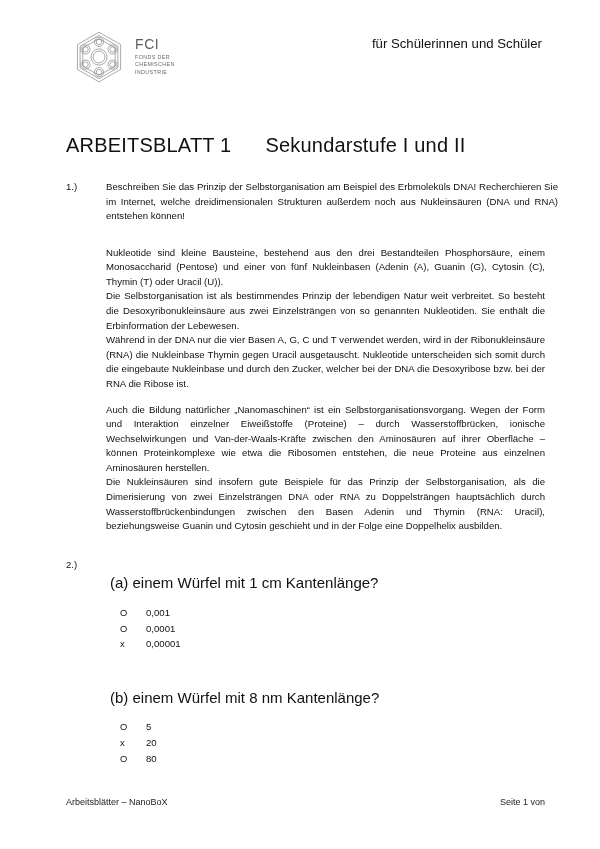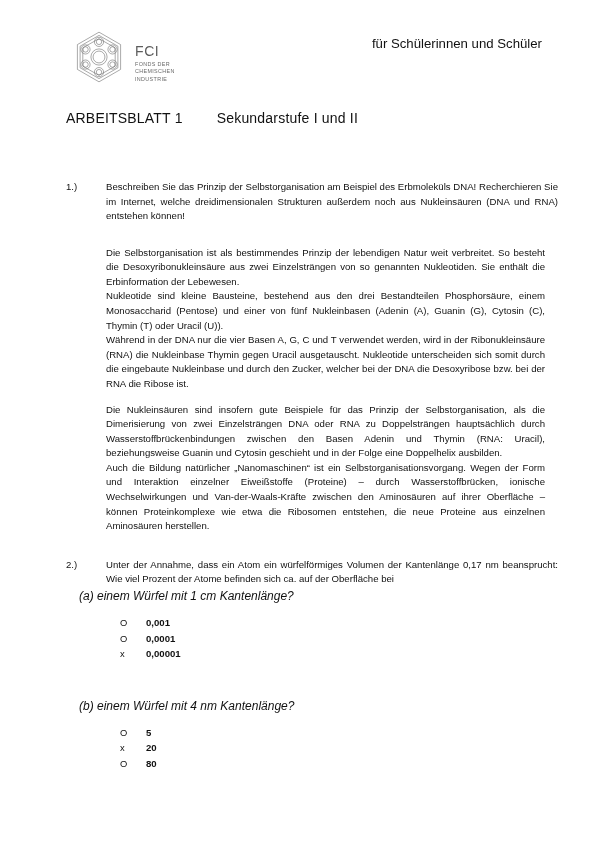--- a/index.html
+++ b/index.html
@@ -27,21 +27,21 @@
     width: 600px;
     height: 100px;
     display: flex;
     align-items: center;
   }
   .logo-block {
     position: absolute;
     left: 72px;
     top: 30px;
     display: flex;
-    align-items: flex-end;
+    align-items: center;
     gap: 9px;
   }
   .logo-mark {
     width: 54px;
     height: 54px;
     flex: 0 0 auto;
   }
   .logo-text {
     display: flex;
     flex-direction: column;
@@ -84,22 +84,22 @@
     margin-top: 3px;
     line-height: 1.2;
     white-space: nowrap;
     text-align: right;
   }
 
   
   .worksheet-title {
     position: absolute;
     left: 66px;
-    top: 110px;
-    font-size: 14px;
+    top: 134px;
+    font-size: 20px;
     color: #111;
     letter-spacing: 0.2px;
     white-space: nowrap;
   }
   .worksheet-title .spacer { display: inline-block; width: 34px; }
 
   .chapter-title {
     position: absolute;
     left: 66px;
     top: 150px;
@@ -147,46 +147,44 @@
     color: #111;
     text-align: justify;
   }
   .answer-block p {
     margin: 0;
   }
   .para-gap { height: 11px; }
   .blk-gap { height: 12px; }
 
   .subq {
-    margin-left: 79px;
-    font-size: 12px;
+    margin-left: 110px;
+    font-size: 15px;
     line-height: 1.52;
     color: #111;
-    font-style: italic;
   }
 
   .options {
     margin-left: 120px;
     margin-top: 10px;
     font-size: 9.6px;
     line-height: 1.62;
     color: #111;
   }
   .option-row {
     display: flex;
     align-items: baseline;
   }
   .option-mark {
     width: 26px;
     flex: 0 0 auto;
     font-size: 9.4px;
   }
   .option-label {
     flex: 0 0 auto;
-    font-weight: bold;
   }
   .opt-a .option-label { min-width: 54px; }
 
   
   .footer {
     position: absolute;
     left: 0;
     bottom: 36px;
     width: 600px;
     height: 16px;
@@ -259,34 +257,33 @@
 
     <div class="qrow">
       <div class="qnum">1.)</div>
       <div class="qbody">Beschreiben Sie das Prinzip der Selbstorganisation am Beispiel des Erbmoleküls DNA! Recherchieren Sie im Internet, welche dreidimensionalen Strukturen außerdem noch aus Nukleinsäuren (DNA und RNA) entstehen können!</div>
     </div>
 
     <div class="para-gap"></div>
     <div class="para-gap"></div>
 
     <div class="answer-block">
+      <p>Nukleotide sind kleine Bausteine, bestehend aus den drei  Bestandteilen  Phosphorsäure, einem Monosaccharid (Pentose) und einer von fünf Nukleinbasen (Adenin (A), Guanin (G), Cytosin (C), Thymin (T) oder Uracil (U)).</p>
       <p>Die Selbstorganisation ist als bestimmendes Prinzip der lebendigen Natur weit verbreitet. So besteht die Desoxyribonukleinsäure aus zwei Einzelsträngen von so genannten Nukleotiden. Sie enthält die Erbinformation der Lebewesen.</p>
-      <p>Nukleotide sind kleine Bausteine, bestehend aus den drei  Bestandteilen  Phosphorsäure, einem Monosaccharid (Pentose) und einer von fünf Nukleinbasen (Adenin (A), Guanin (G), Cytosin (C), Thymin (T) oder Uracil (U)).</p>
       <p>Während in der DNA nur die vier Basen A, G, C und T verwendet werden, wird in der Ribonukleinsäure (RNA) die Nukleinbase Thymin gegen Uracil ausgetauscht. Nukleotide unterscheiden sich somit durch die eingebaute Nukleinbase und durch den Zucker, welcher bei der DNA die Desoxyribose bzw. bei der RNA die Ribose ist.</p>
       <div class="para-gap"></div>
+      <p>Auch die Bildung natürlicher „Nanomaschinen“ ist ein Selbstorganisationsvorgang. Wegen der Form und Interaktion einzelner Eiweißstoffe (Proteine) – durch Wasserstoffbrücken, ionische Wechselwirkungen und Van-der-Waals-Kräfte zwischen den Aminosäuren auf ihrer Oberfläche – können Proteinkomplexe wie etwa die Ribosomen entstehen, die neue Proteine aus einzelnen Aminosäuren herstellen.</p>
       <p>Die Nukleinsäuren sind insofern gute Beispiele für das Prinzip der Selbstorganisation, als die Dimerisierung von zwei Einzelsträngen DNA oder RNA zu Doppelsträngen hauptsächlich durch Wasserstoffbrückenbindungen zwischen den Basen Adenin und Thymin (RNA: Uracil), beziehungsweise Guanin und Cytosin geschieht und in der Folge eine Doppelhelix ausbilden.</p>
-      <p>Auch die Bildung natürlicher „Nanomaschinen“ ist ein Selbstorganisationsvorgang. Wegen der Form und Interaktion einzelner Eiweißstoffe (Proteine) – durch Wasserstoffbrücken, ionische Wechselwirkungen und Van-der-Waals-Kräfte zwischen den Aminosäuren auf ihrer Oberfläche – können Proteinkomplexe wie etwa die Ribosomen entstehen, die neue Proteine aus einzelnen Aminosäuren herstellen.</p>
     </div>
 
     <div class="blk-gap"></div>
     <div class="blk-gap"></div>
 
     <div class="qrow">
       <div class="qnum">2.)</div>
-      <div class="qbody">Unter der Annahme, dass ein Atom ein würfelförmiges Volumen der Kantenlänge 0,17 nm beansprucht: Wie viel Prozent der Atome befinden sich ca. auf der Oberfläche bei</div>
     </div>
 
     <div class="subq">(a) einem Würfel mit 1 cm Kantenlänge?</div>
 
     <div class="options opt-a">
       <div class="option-row">
         <span class="option-mark">O</span>
         <span class="option-label">0,001</span>
       </div>
       <div class="option-row">
@@ -296,33 +293,37 @@
       <div class="option-row">
         <span class="option-mark">x</span>
         <span class="option-label">0,00001</span>
       </div>
     </div>
 
     <div class="blk-gap"></div>
     <div class="blk-gap"></div>
     <div class="para-gap"></div>
 
-    <div class="subq">(b) einem Würfel mit 4 nm Kantenlänge?</div>
+    <div class="subq">(b) einem Würfel mit 8 nm Kantenlänge?</div>
 
     <div class="options opt-b">
       <div class="option-row">
         <span class="option-mark">O</span>
         <span class="option-label">5</span>
       </div>
       <div class="option-row">
         <span class="option-mark">x</span>
         <span class="option-label">20</span>
       </div>
       <div class="option-row">
         <span class="option-mark">O</span>
         <span class="option-label">80</span>
       </div>
     </div>
 
   </div>
 
+  <div class="footer">
+    <span class="footer-left">Arbeitsblätter – NanoBoX</span>
+    <span class="footer-right">Seite 1 von</span>
+  </div>
 
 </div>
 
 </body></html>

